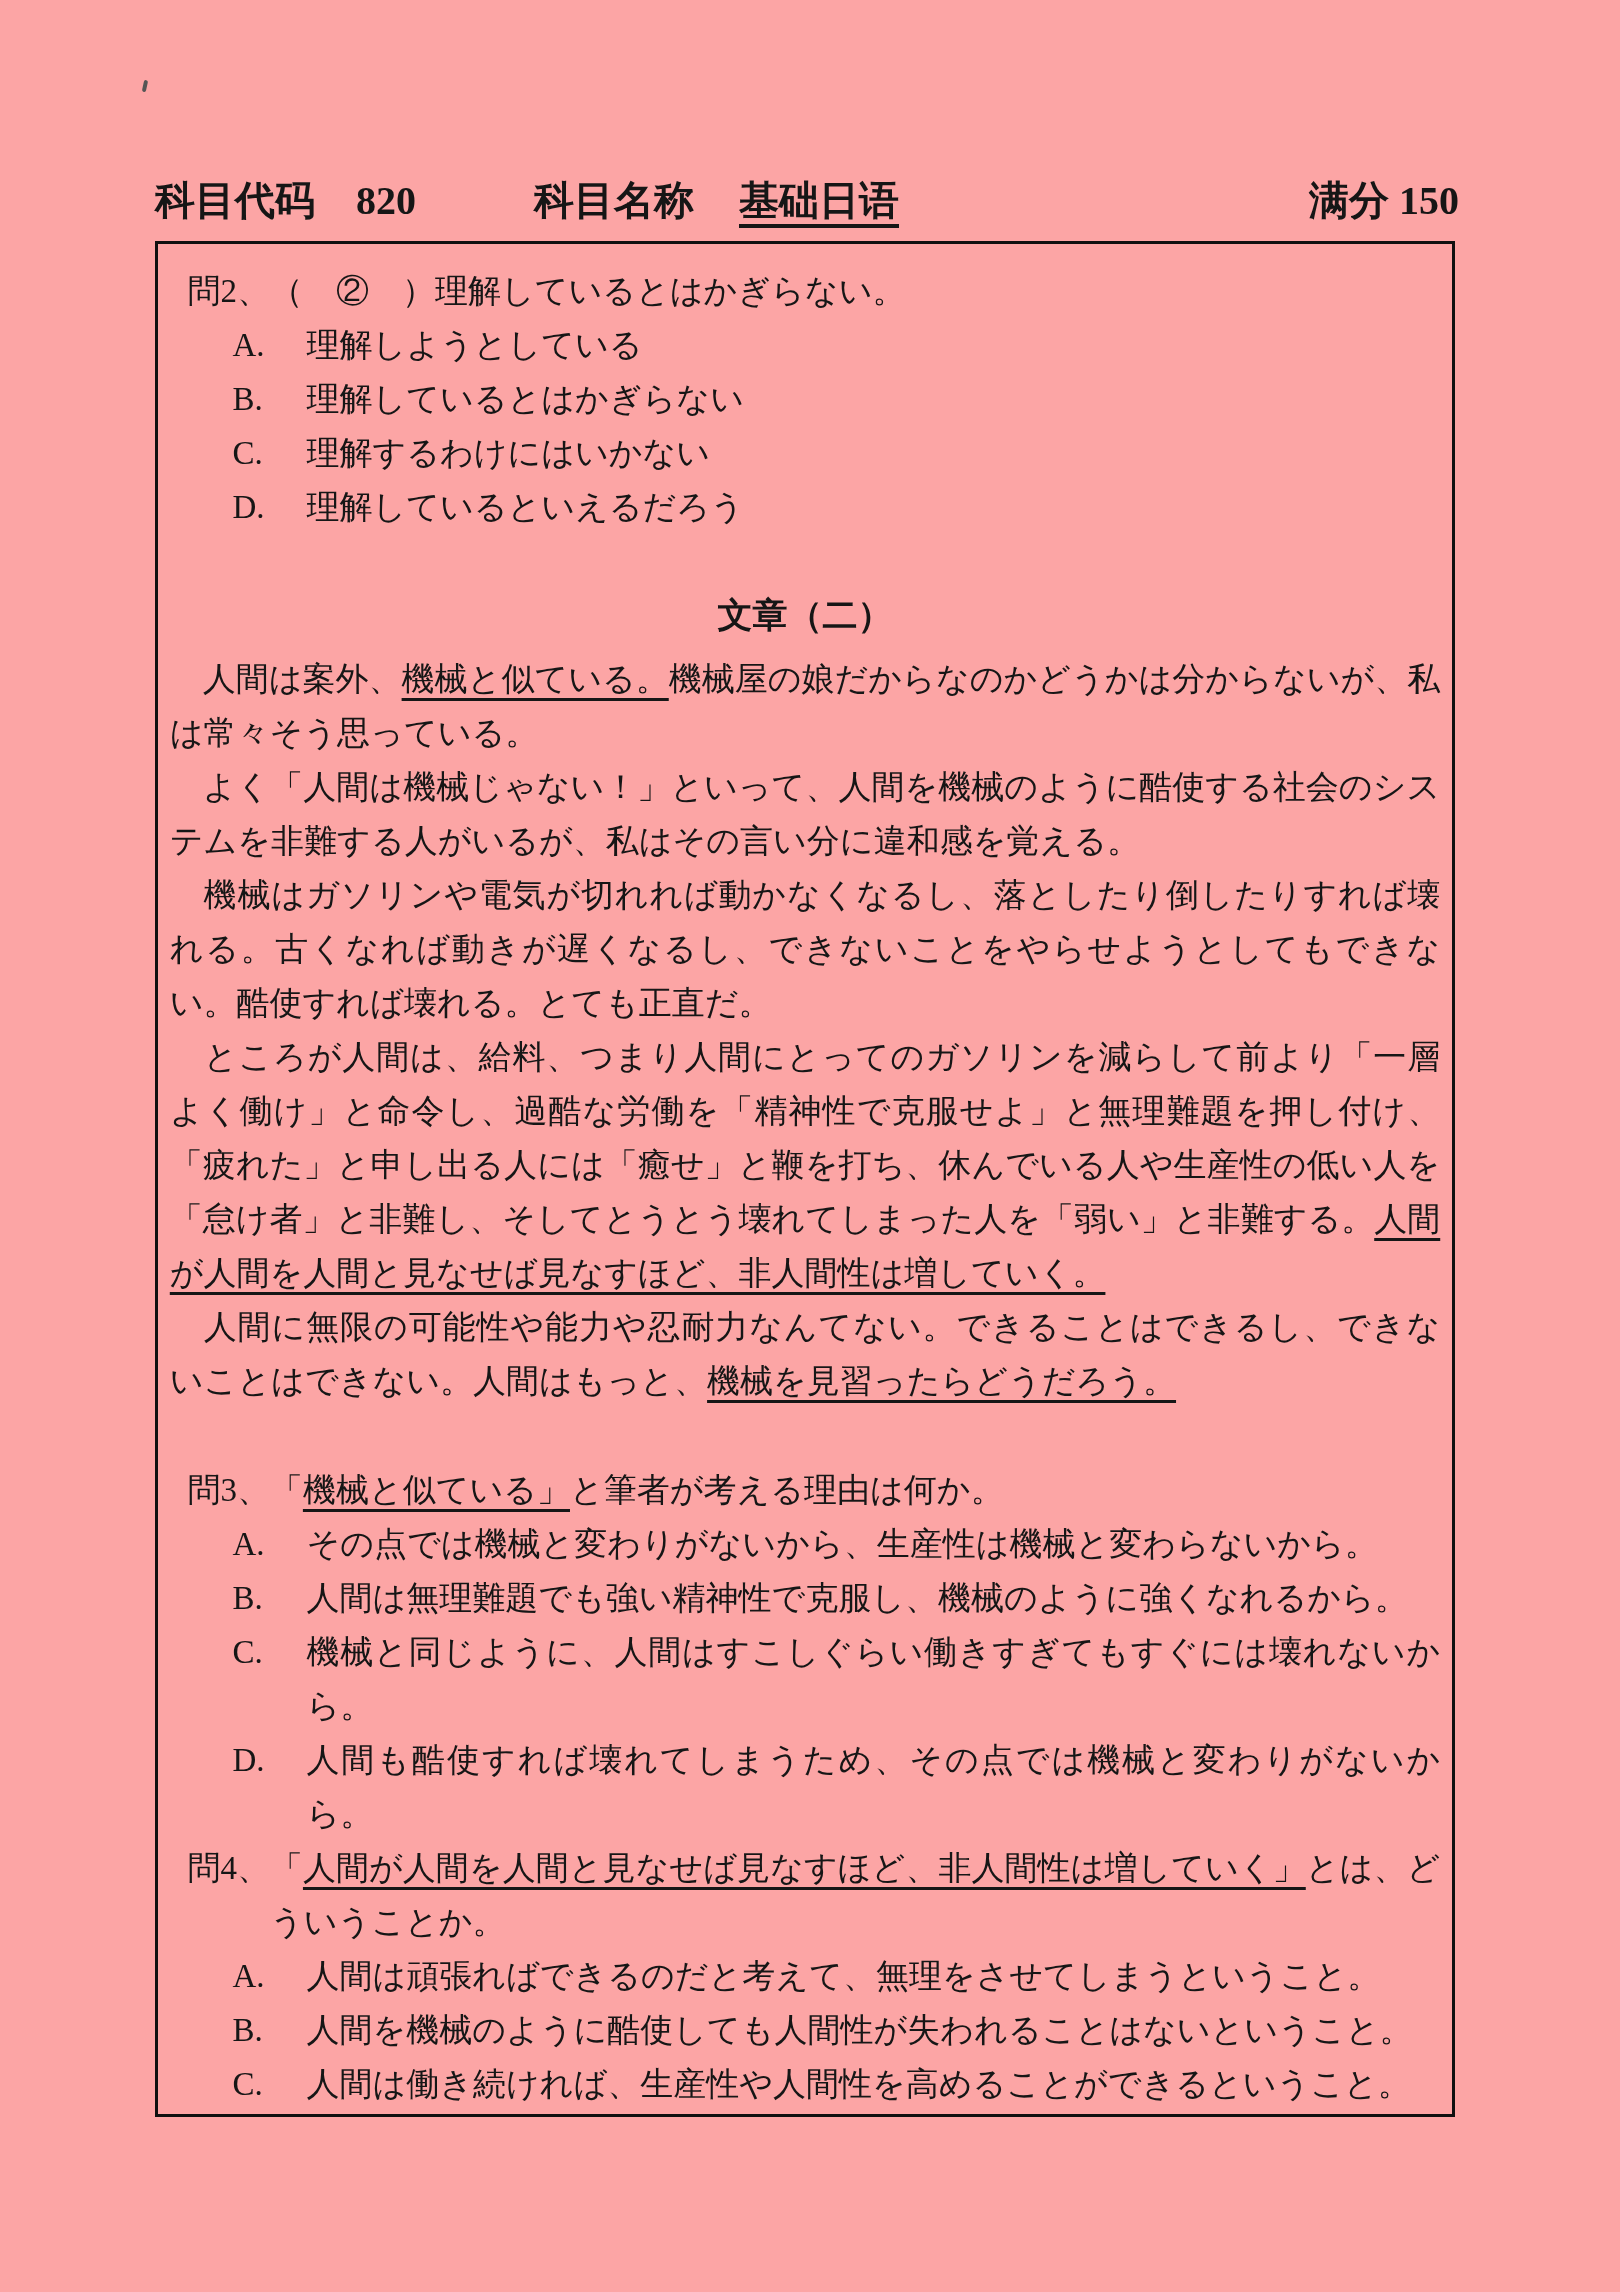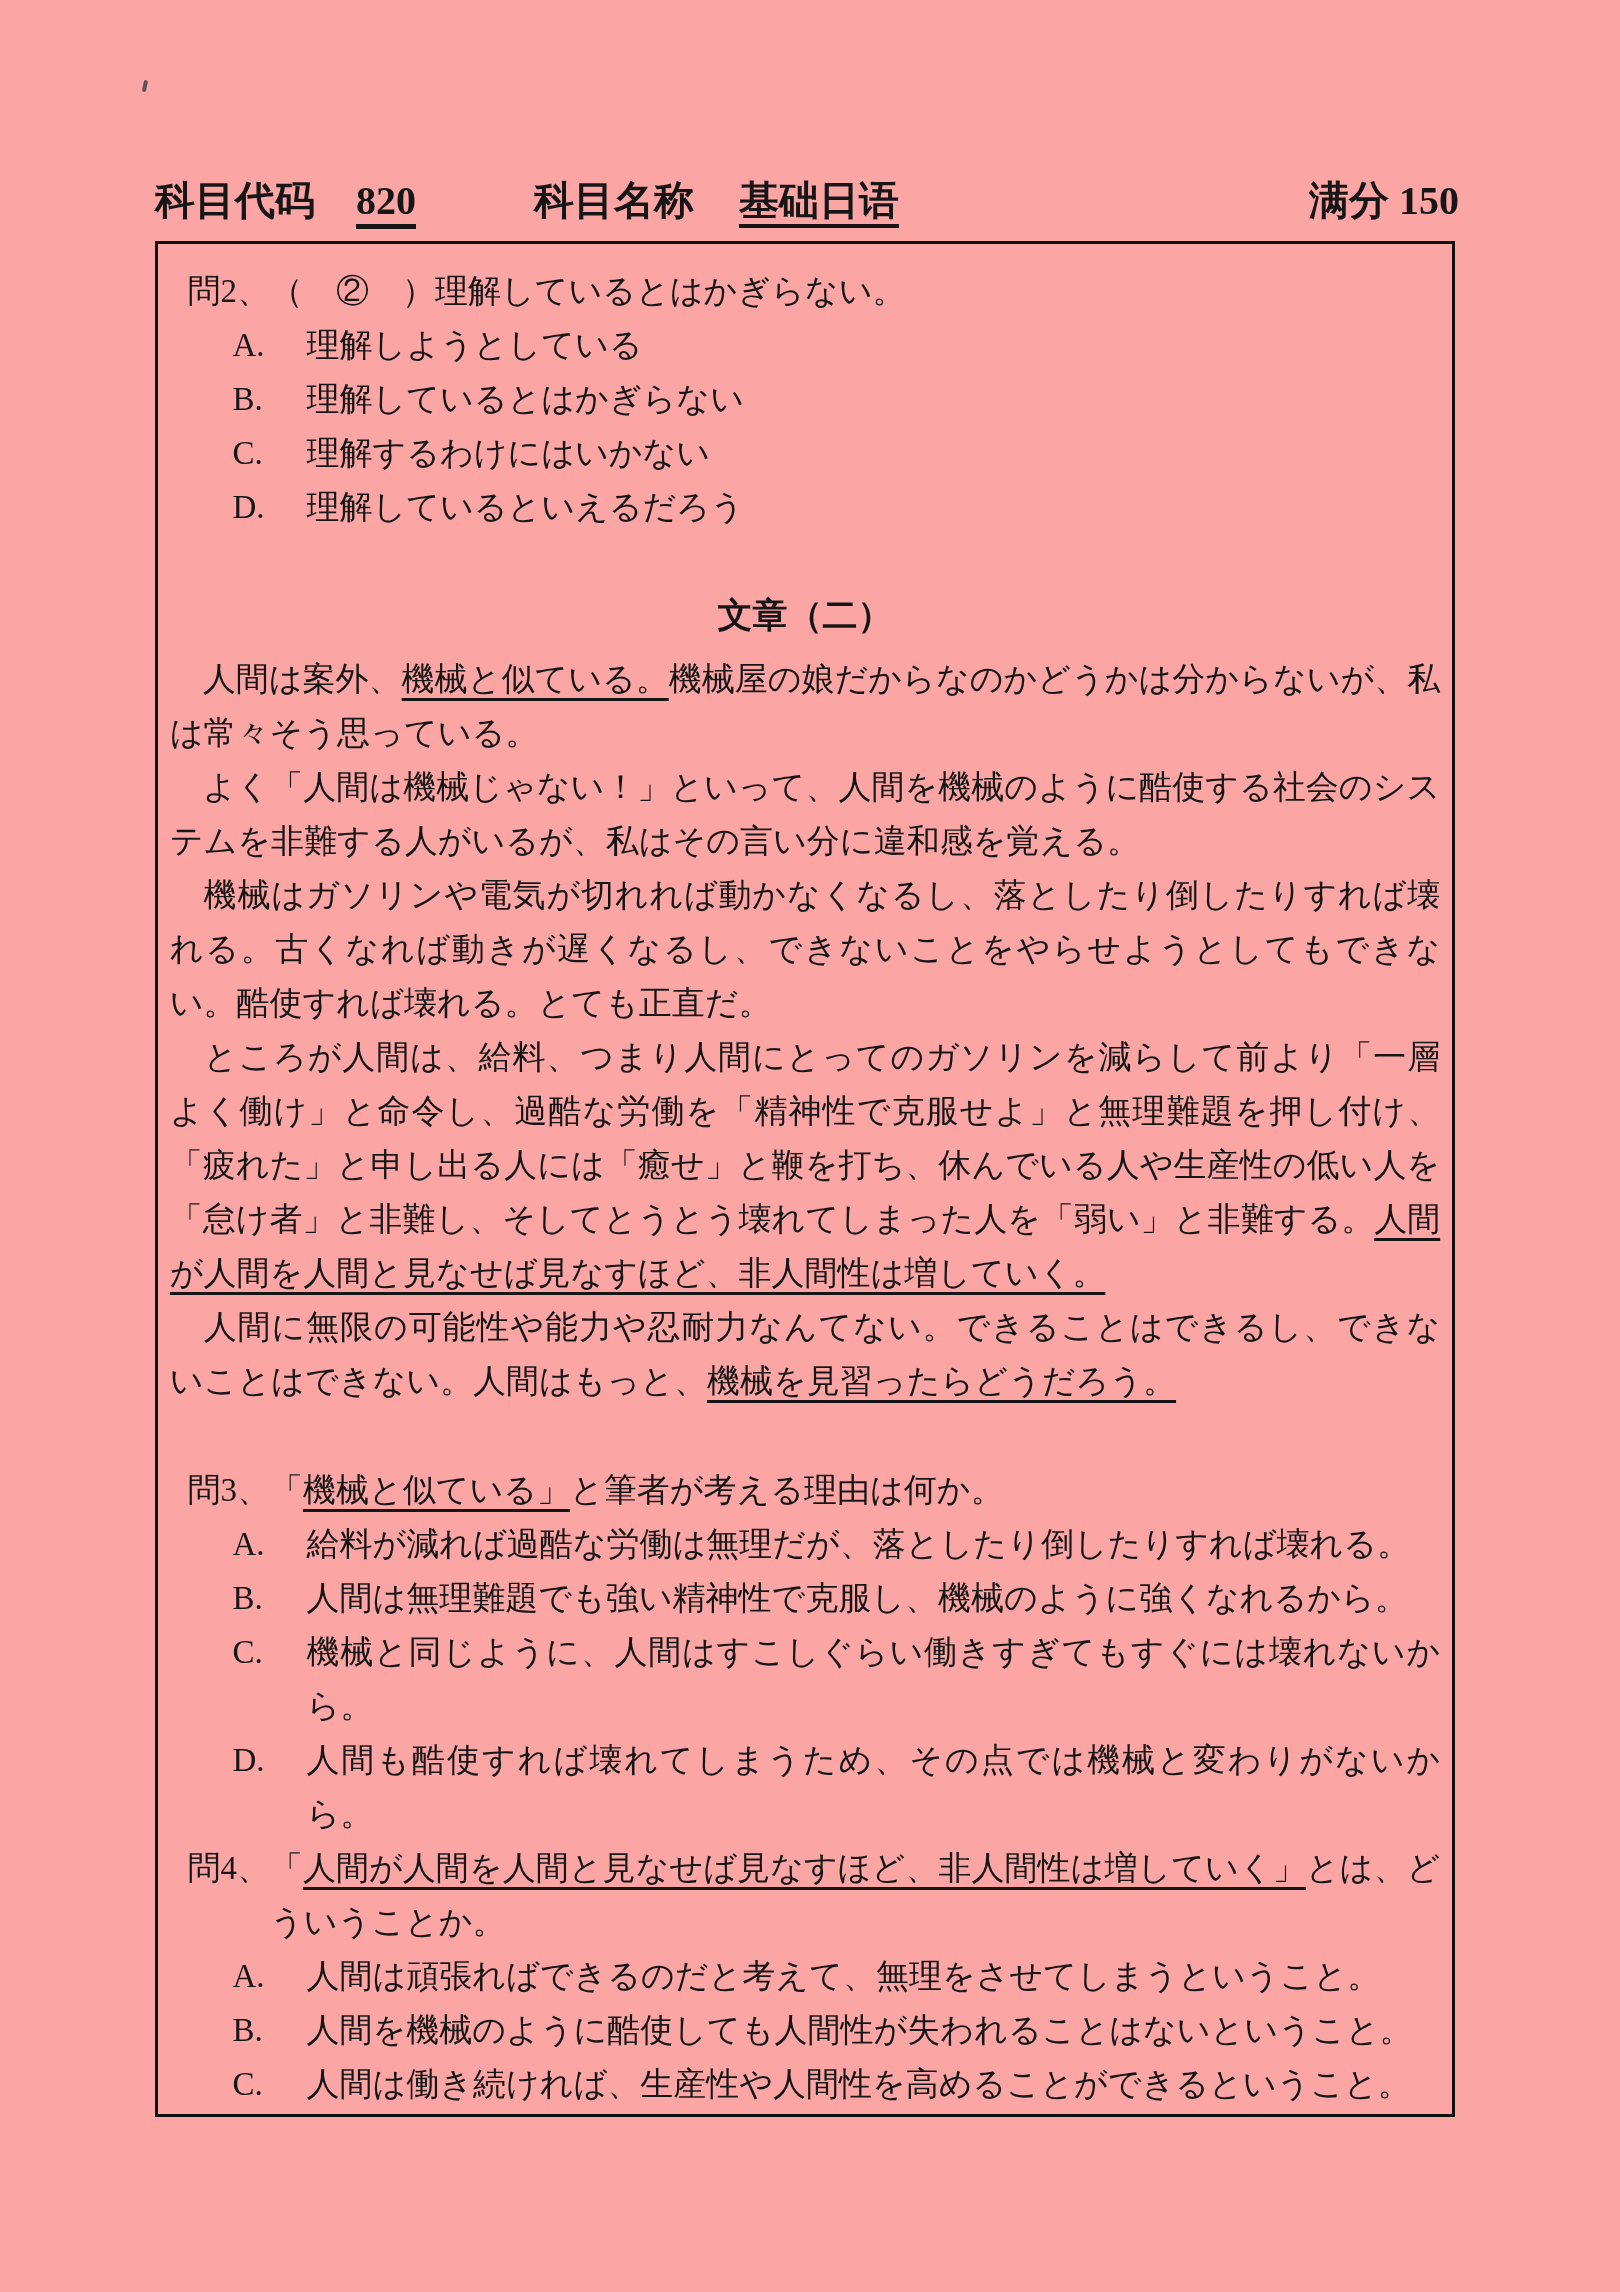--- a/index.html
+++ b/index.html
@@ -11,21 +11,21 @@
     color:#161616;
     font-family:"Liberation Serif","DejaVu Serif",serif;
     overflow:hidden;
   }
   
   .header{
     position:absolute;left:155px;top:173px;width:1304px;
     display:flex;align-items:baseline;
     font-size:40px;font-weight:bold;white-space:nowrap;
   }
-  .hdr-code{margin-left:41px;text-decoration:underline;text-decoration-thickness:4.9px;text-underline-offset:9.8px;}
+  .hdr-code{margin-left:41px;text-decoration-thickness:4.9px;text-underline-offset:9.8px;}
   .hdr-name-label{margin-left:118px;}
   .hdr-name{margin-left:45px;text-decoration:underline;text-decoration-thickness:3.9px;text-underline-offset:9.8px;}
   .hdr-spacer{flex:1;}
   
   .content-box{
     position:absolute;left:155px;top:241px;
     width:1300px;height:1876px;
     border:3.9px solid #101010;
     box-sizing:border-box;
     padding:19.6px 11.8px 0 11.8px;
@@ -98,21 +98,21 @@
     <p class="para"><span>　ところが人間は、給料、つまり人間にとってのガソリンを減らして前より「一層よく働け」と命令し、過酷な労働を「精神性で克服せよ」と無理難題を押し付け、「疲れた」と申し出る人には「癒せ」と鞭を打ち、休んでいる人や生産性の低い人を「怠け者」と非難し、そしてとうとう壊れてしまった人を「弱い」と非難する。</span><span class="u">人間が人間を人間と見なせば見なすほど、非人間性は増していく。</span></p>
     <p class="para"><span>　人間に無限の可能性や能力や忍耐力なんてない。できることはできるし、できないことはできない。人間はもっと、</span><span class="u">機械を見習ったらどうだろう。</span></p>
 
     <div class="q-block q3-gap">
       <div class="q-stem">
         <span class="q-label">問3、</span>
         <span class="q-text"><span>「</span><span class="u">機械と似ている」</span><span>と筆者が考える理由は何か。</span></span>
       </div>
       <div class="opt">
         <span class="opt-letter">A.</span>
-        <span class="opt-text">給料が減れば過酷な労働は無理だが、落としたり倒したりすれば壊れる。</span>
+        <span class="opt-text">その点では機械と変わりがないから、生産性は機械と変わらないから。</span>
       </div>
       <div class="opt">
         <span class="opt-letter">B.</span>
         <span class="opt-text">人間は無理難題でも強い精神性で克服し、機械のように強くなれるから。</span>
       </div>
       <div class="opt">
         <span class="opt-letter">C.</span>
         <span class="opt-text">機械と同じように、人間はすこしぐらい働きすぎてもすぐには壊れないから。</span>
       </div>
       <div class="opt">

